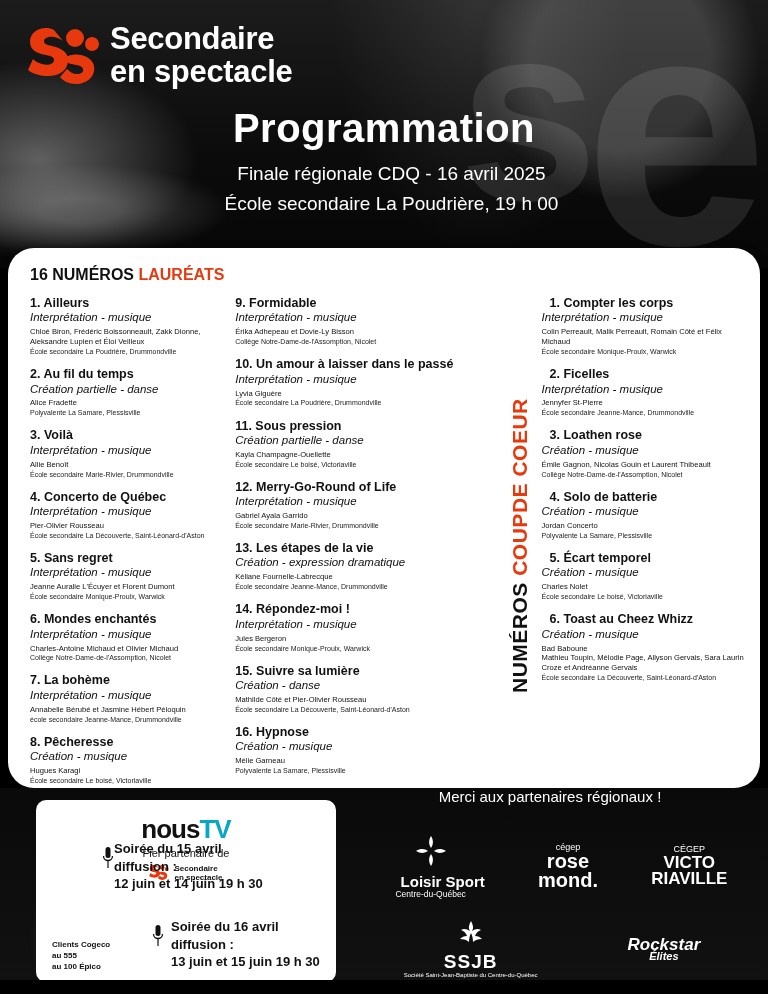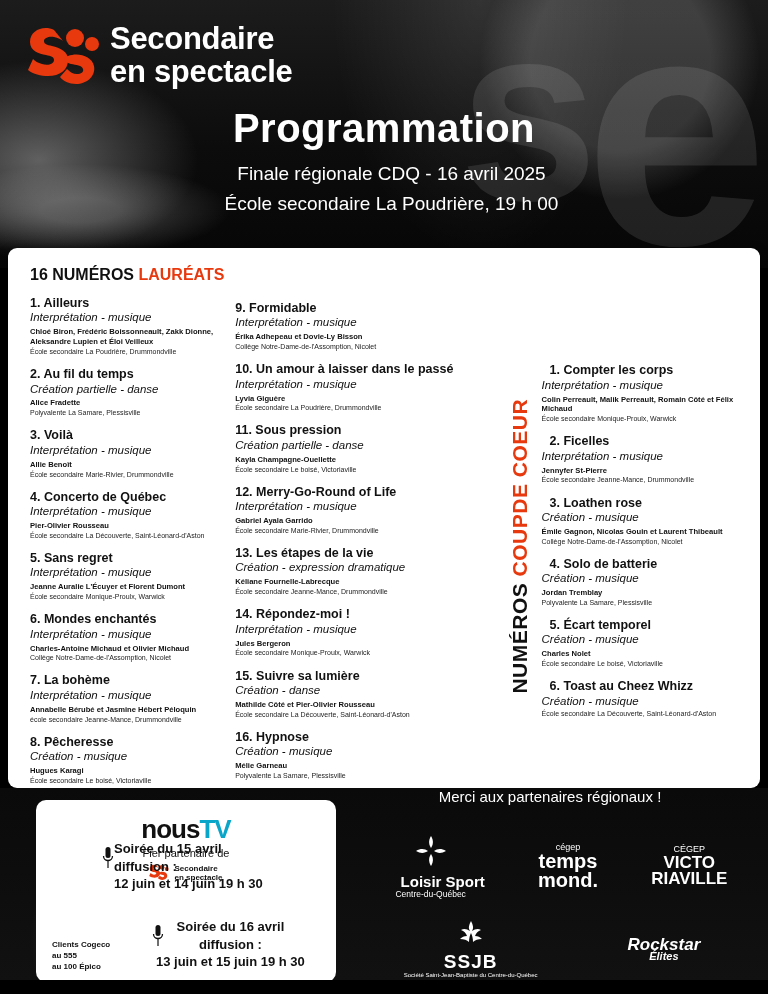--- a/index.html
+++ b/index.html
@@ -44,37 +44,37 @@
   }
   .hero-sub1, .hero-sub2 {
     position:absolute; left:15px; right:0; text-align:center; color:#fff; font-size:19px;
   }
   .hero-sub1 { top:163px; }
   .hero-sub2 { top:193px; }
 
   
   .panel {
     position:absolute; left:8px; top:248px; width:752px; height:540px;
-    background:#fff; border-radius:9px;
+    background:#fff; border-radius:26px;
     box-shadow:0 2px 10px rgba(0,0,0,.45);
     padding:14px 16px 8px 16px;
   }
   .panel-title { font-size:16px; font-weight:bold; color:#111; margin:4px 0 8px 6px;}
   .panel-title .accent { color:#e8380d; }
 
-  .cols { display:flex; gap:17px;align-items:center; }
+  .cols { display:flex; gap:17px; }
   .col { padding-top:4px; }
   .col-a { width:205px; padding-left:6px;}
   .col-b { width:270px; }
   .col-c { width:250px; display:flex; }
 
   .num { margin-bottom:11px; }
   .num-title { font-size:12.5px; font-weight:bold; color:#111; line-height:1.15;}
   .num-cat { font-size:11.5px; font-style:italic; color:#111; line-height:1.3;}
-  .num-people { font-size:7.6px; font-weight:bold; color:#111; line-height:1.3; margin-top:2px;}
+  .num-people { font-size:7.6px; font-weight:normal; color:#111; line-height:1.3; margin-top:2px;}
   .num-school { font-size:7px; color:#222; line-height:1.3; }
 
   .vertical-label {
     writing-mode:vertical-rl; transform:rotate(180deg);
     font-size:21px; font-weight:bold; color:#111; letter-spacing:.5px;
     margin-right:10px; text-align:center; padding:6px 0;
   }
   .vertical-label .accent { color:#e8380d; }
   .cc-list { flex:1; }
   .cc .num-title { font-size:12.5px;margin-left:8px; }
@@ -101,21 +101,21 @@
     position:absolute; left:36px; top:12px; width:300px; height:182px;
     background:#fff; border-radius:10px; padding:8px;
   }
   .nous-logo { text-align:center; font-size:26px; font-weight:bold; color:#111; letter-spacing:-1px; margin-top:6px;}
   .nous-logo .tv { color:#0aa6c9; }
   .nous-part { text-align:center; font-size:11px; color:#111; margin-top:2px;}
   .nous-ses { display:flex; align-items:center; justify-content:center; gap:5px; margin-top:4px;}
   .nous-ses-txt { font-size:8px; font-weight:bold; color:#111; line-height:1.1;}
   .diff-block { position:absolute; font-size:13px; color:#111; line-height:1.35; font-weight:bold;}
   .diff1 { left:78px; top:40px; }
-  .diff2 { left:120px; top:118px;text-align:center; }
+  .diff2 { left:135px; top:118px; }
   .clients { position:absolute; left:16px; top:140px; font-size:8px; color:#111; line-height:1.35; font-weight:bold;}
   .mic { position:absolute; width:12px; height:22px;}
   .merci { position:absolute; left:350px; top:0; width:400px; text-align:center;
            color:#fff; font-size:15px; }
   .plogos { position:absolute; left:350px; top:46px; width:404px; }
   .prow { display:flex; align-items:center; justify-content:space-around; }
   .prow2 { margin-top:22px; }
   .plogo { color:#fff; text-align:center; line-height:1.05; }
   .ls-name { font-size:15px; font-weight:bold;padding-left:24px;}
   .ls-sub { font-size:8.5px;}
@@ -288,32 +288,34 @@
         </div>
         <div class="num cc">
           <div class="num-title">3. Loathen rose</div>
           <div class="num-cat">Création - musique</div>
           <div class="num-people">Émile Gagnon, Nicolas Gouin et Laurent Thibeault</div>
           <div class="num-school">Collège Notre-Dame-de-l'Assomption, Nicolet</div>
         </div>
         <div class="num cc">
           <div class="num-title">4. Solo de batterie</div>
           <div class="num-cat">Création - musique</div>
-          <div class="num-people">Jordan Tremblay</div>
+          <div class="num-people">Jordan Concerto</div>
           <div class="num-school">Polyvalente La Samare, Plessisville</div>
         </div>
         <div class="num cc">
           <div class="num-title">5. Écart temporel</div>
           <div class="num-cat">Création - musique</div>
           <div class="num-people">Charles Nolet</div>
           <div class="num-school">École secondaire Le boisé, Victoriaville</div>
         </div>
         <div class="num cc">
           <div class="num-title">6. Toast au Cheez Whizz</div>
           <div class="num-cat">Création - musique</div>
+          <div class="num-people" style="white-space:pre-line">Bad Baboune
+Mathieu Toupin, Mélodie Page, Allyson Gervais, Sara Laurin Croze et Andréanne Gervais</div>
           <div class="num-school">École secondaire La Découverte, Saint-Léonard-d'Aston</div>
         </div>
       </div>
     </div>
   </div>
 
   <div class="sponsors">
     
     
     
@@ -397,21 +399,21 @@
             <path d="M32 17c-5 3-9 2-12 0 3-2 7-3 12 0z"></path>
             <path d="M17 32c-3-5-2-9 0-12 2 3 3 7 0 12z"></path>
               </g>
             </svg>
         </span>
         <div class="ls-name">Loisir Sport</div>
         <div class="ls-sub">Centre-du-Québec</div>
       </div>
       <div class="plogo cegep-d">
         <div>cégep</div>
-        <span class="big">temps</span>
+        <span class="big">rose</span>
         <span class="big">mond.</span>
       </div>
       <div class="plogo cegep-v">
         <div>CÉGEP</div>
         <span class="big">VICTO</span>
         <span class="big">RIAVILLE</span>
       </div>
     </div>
     <div class="prow prow2" style="justify-content:center; gap:90px;">
       <div class="plogo">

